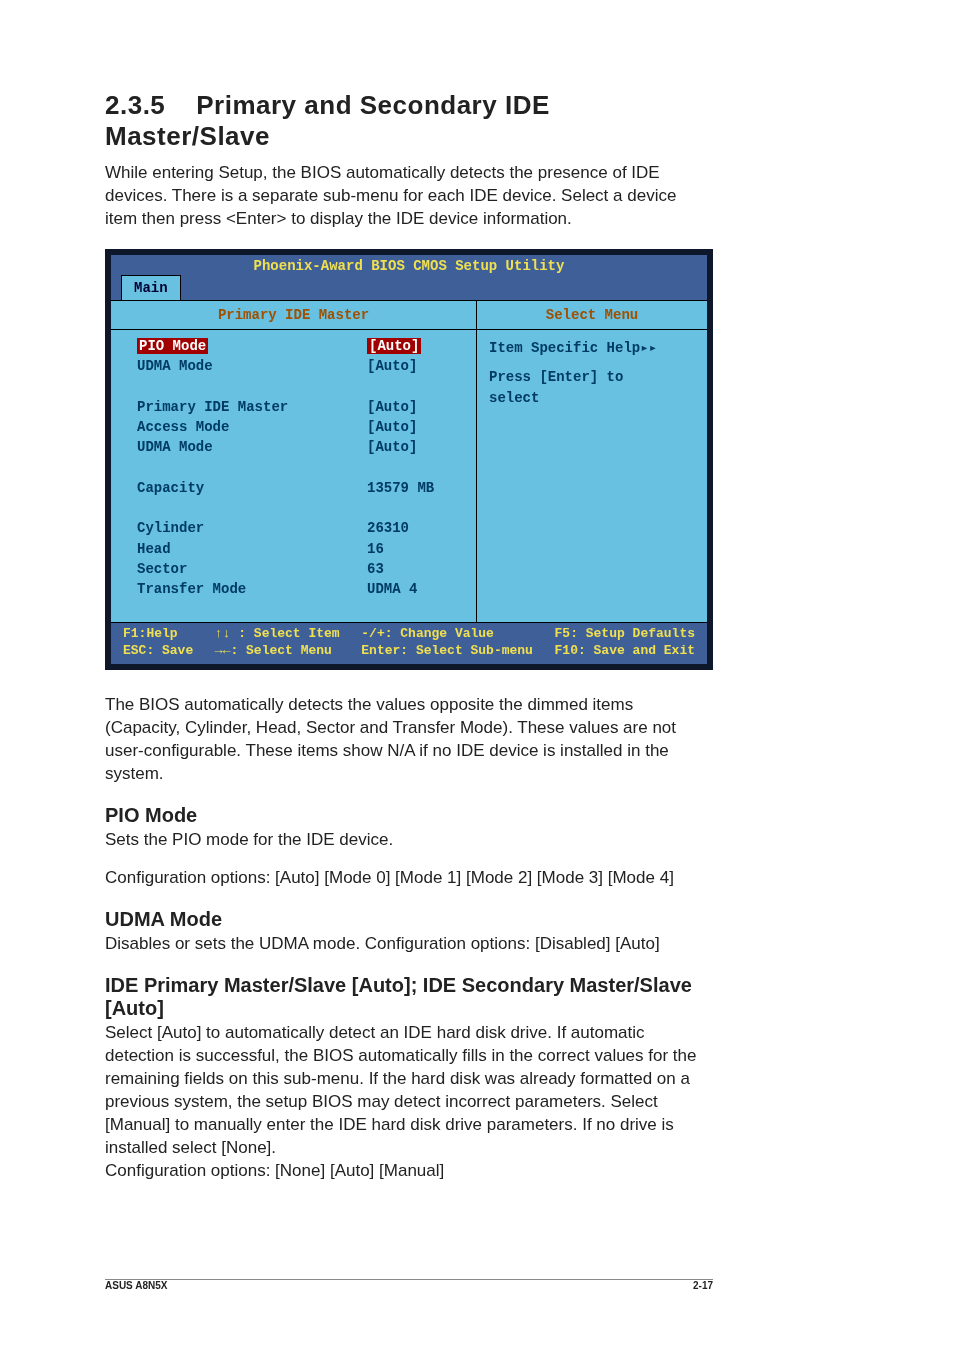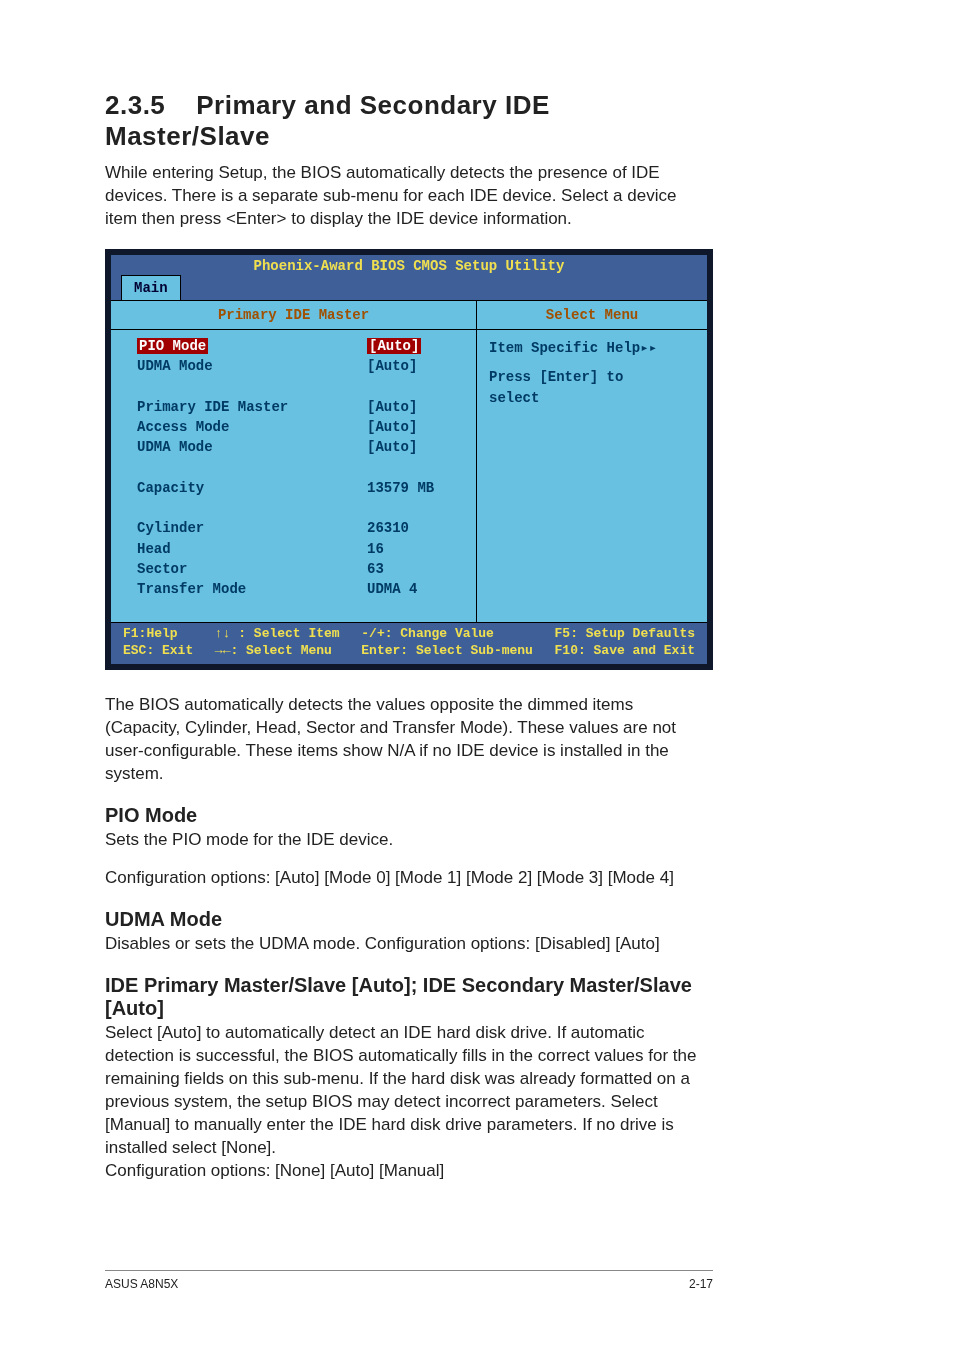--- a/index.html
+++ b/index.html
@@ -115,25 +115,25 @@
     font-size: 13px;
     line-height: 1.35;
   }
   .bios-footer .col { white-space: pre; }
   .page-footer {
     position: absolute;
     left: 105px;
     right: 105px;
     bottom: 60px;
     border-top: 1px solid #888;
-    padding-top: 6px;
+    padding-top: 0;
     display: flex;
     justify-content: space-between;
-    font-size: 12px;
-    font-weight: normal;
+    font-size: 10px;
+    font-weight: bold;
     font-family: Verdana, Geneva, sans-serif;
   }
 </style>
 </head>
 <body>
 
 <div class="page">
 
   <h2 class="section-num">
     <span>2.3.5</span>
@@ -202,21 +202,21 @@
         <div class="help-body">
           <div>Item Specific Help▸▸</div>
           <div style="height:8px"></div>
           <div>Press [Enter] to</div>
           <div>select</div>
         </div>
       </div>
     </div>
     <div class="bios-footer">
       <div class="col"><span>F1:Help</span>
-<span>ESC: Exit</span></div>
+<span>ESC: Save</span></div>
       <div class="col"><span>↑↓ : Select Item</span>
 <span>→←: Select Menu</span></div>
       <div class="col"><span>-/+: Change Value</span>
 <span>Enter: Select Sub-menu</span></div>
       <div class="col" style="text-align:right"><span>F5: Setup Defaults</span>
 <span>F10: Save and Exit</span></div>
     </div>
   </div>
 
   <p class="body-p">The BIOS automatically detects the values opposite the dimmed items (Capacity, Cylinder,  Head, Sector and Transfer Mode). These values are not user-configurable. These items show N/A if no IDE device is installed in the system.</p>

